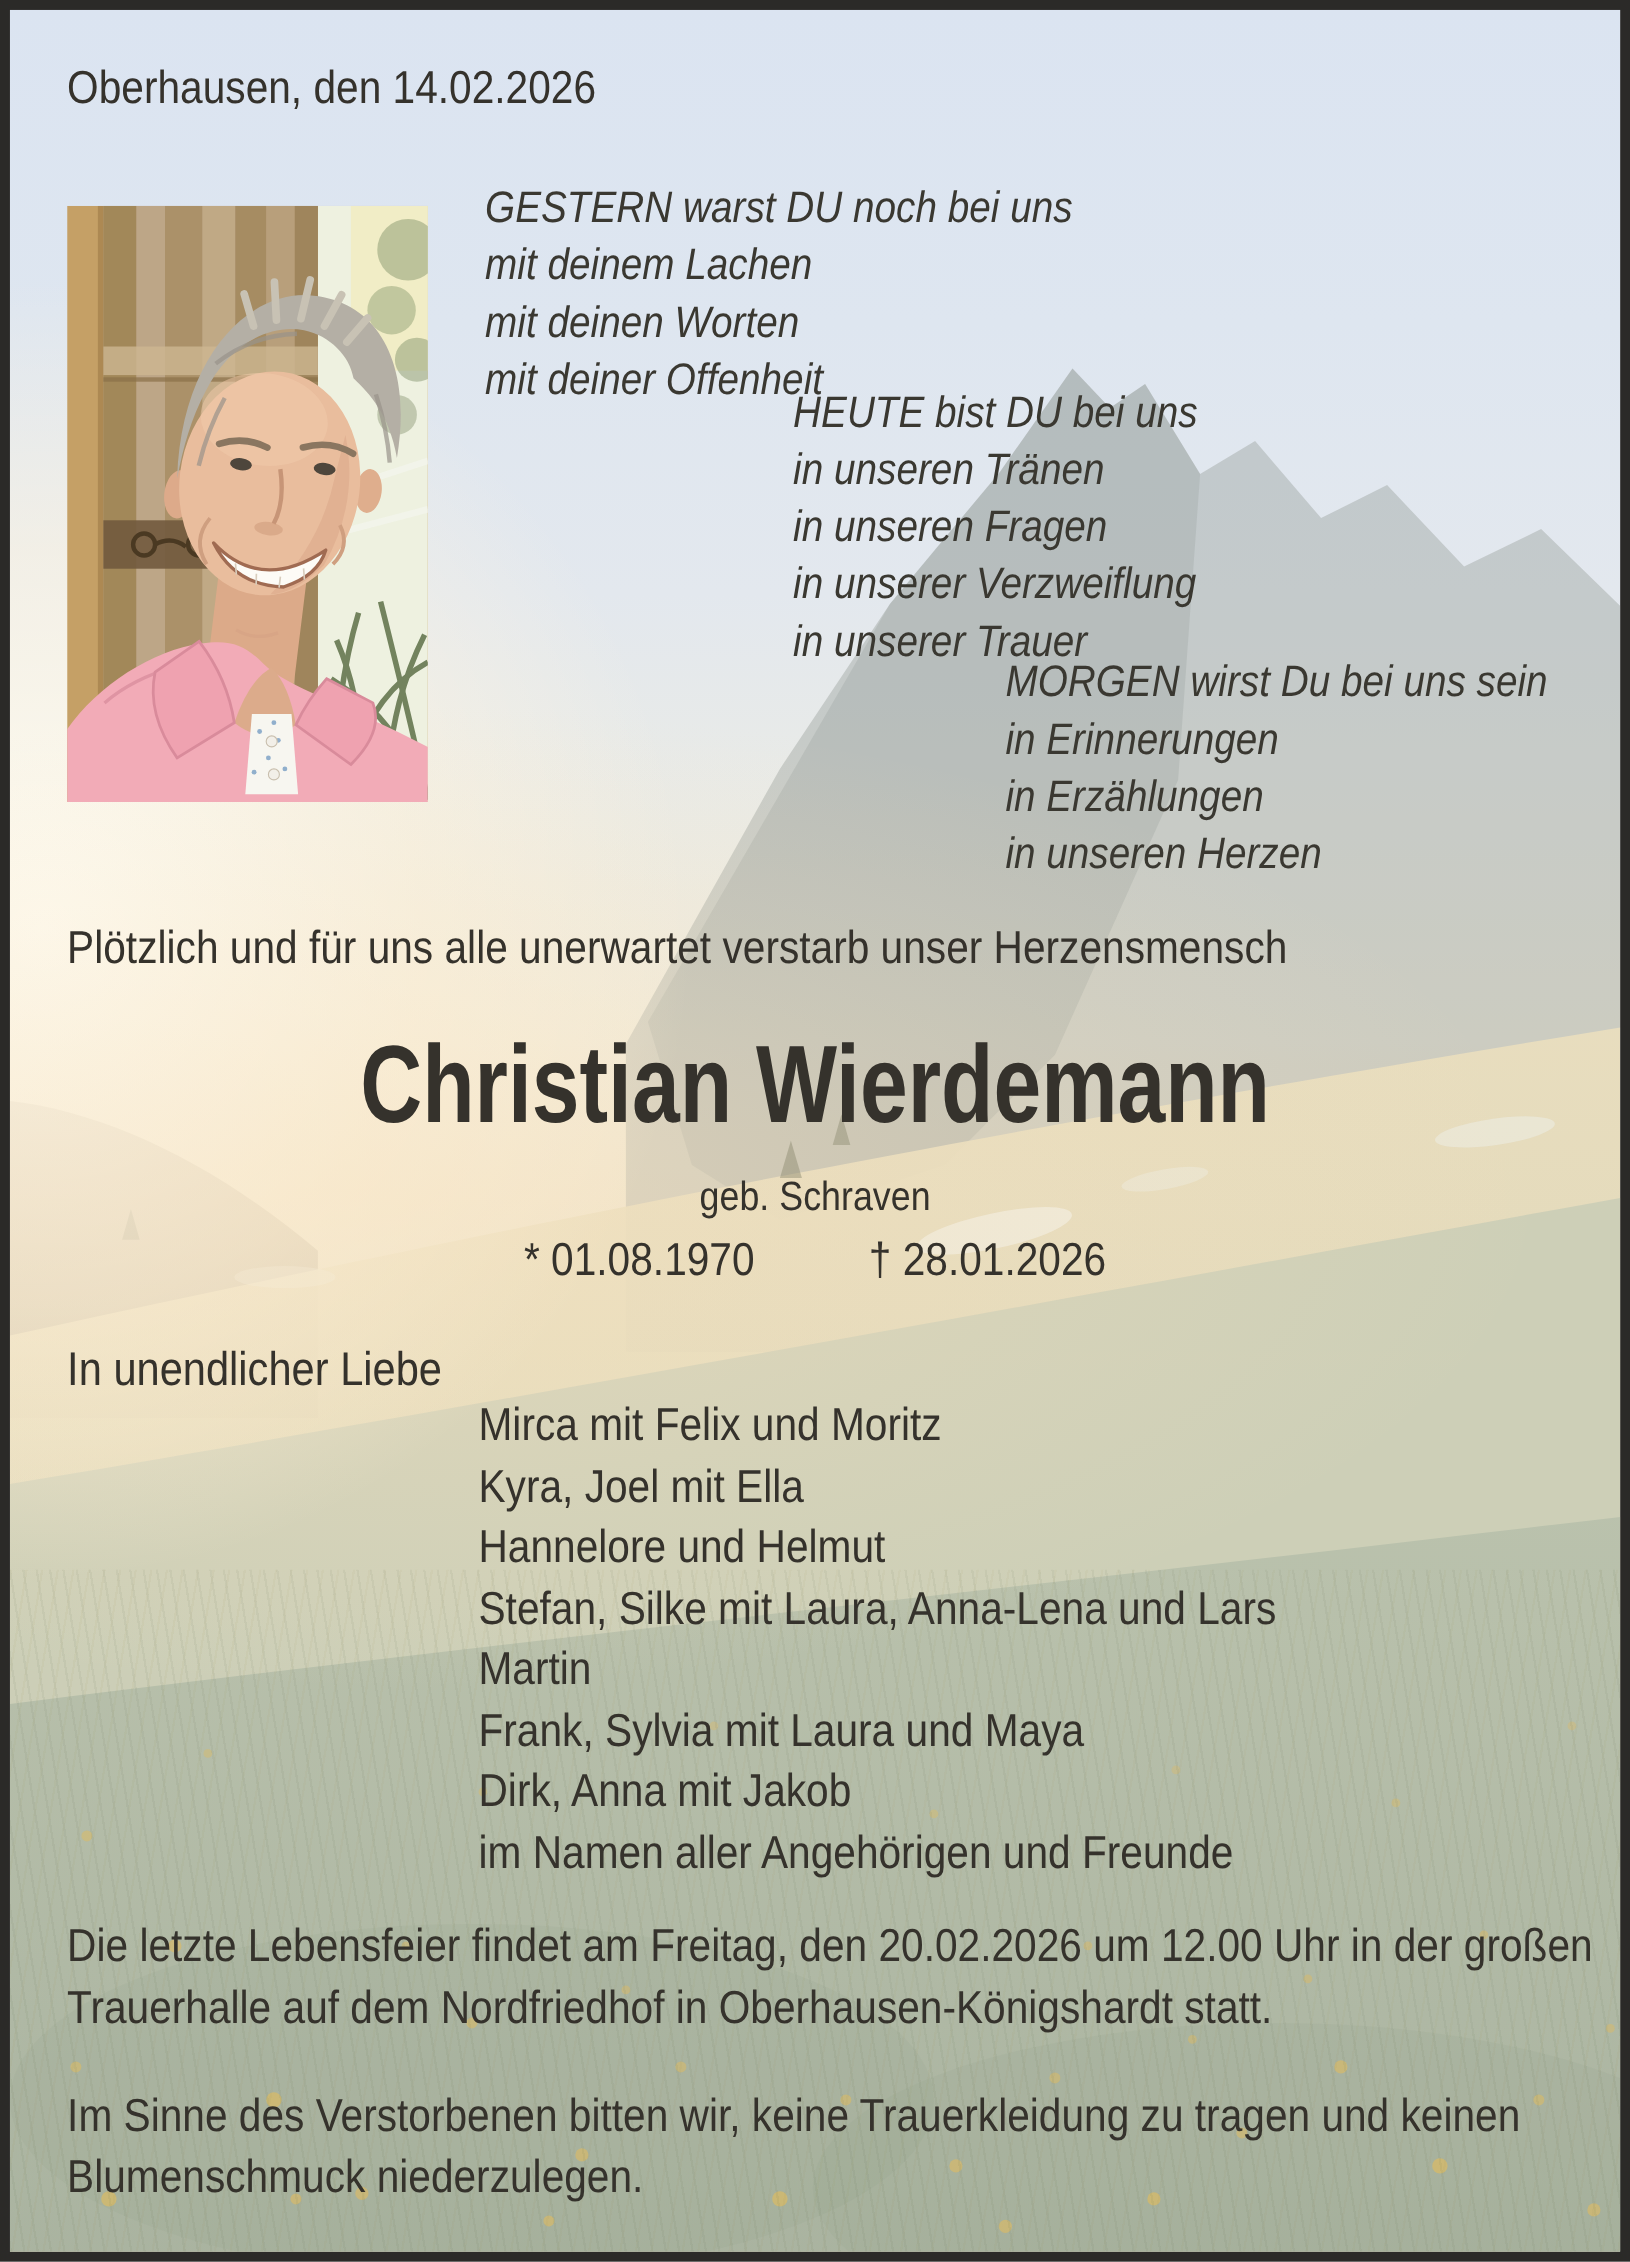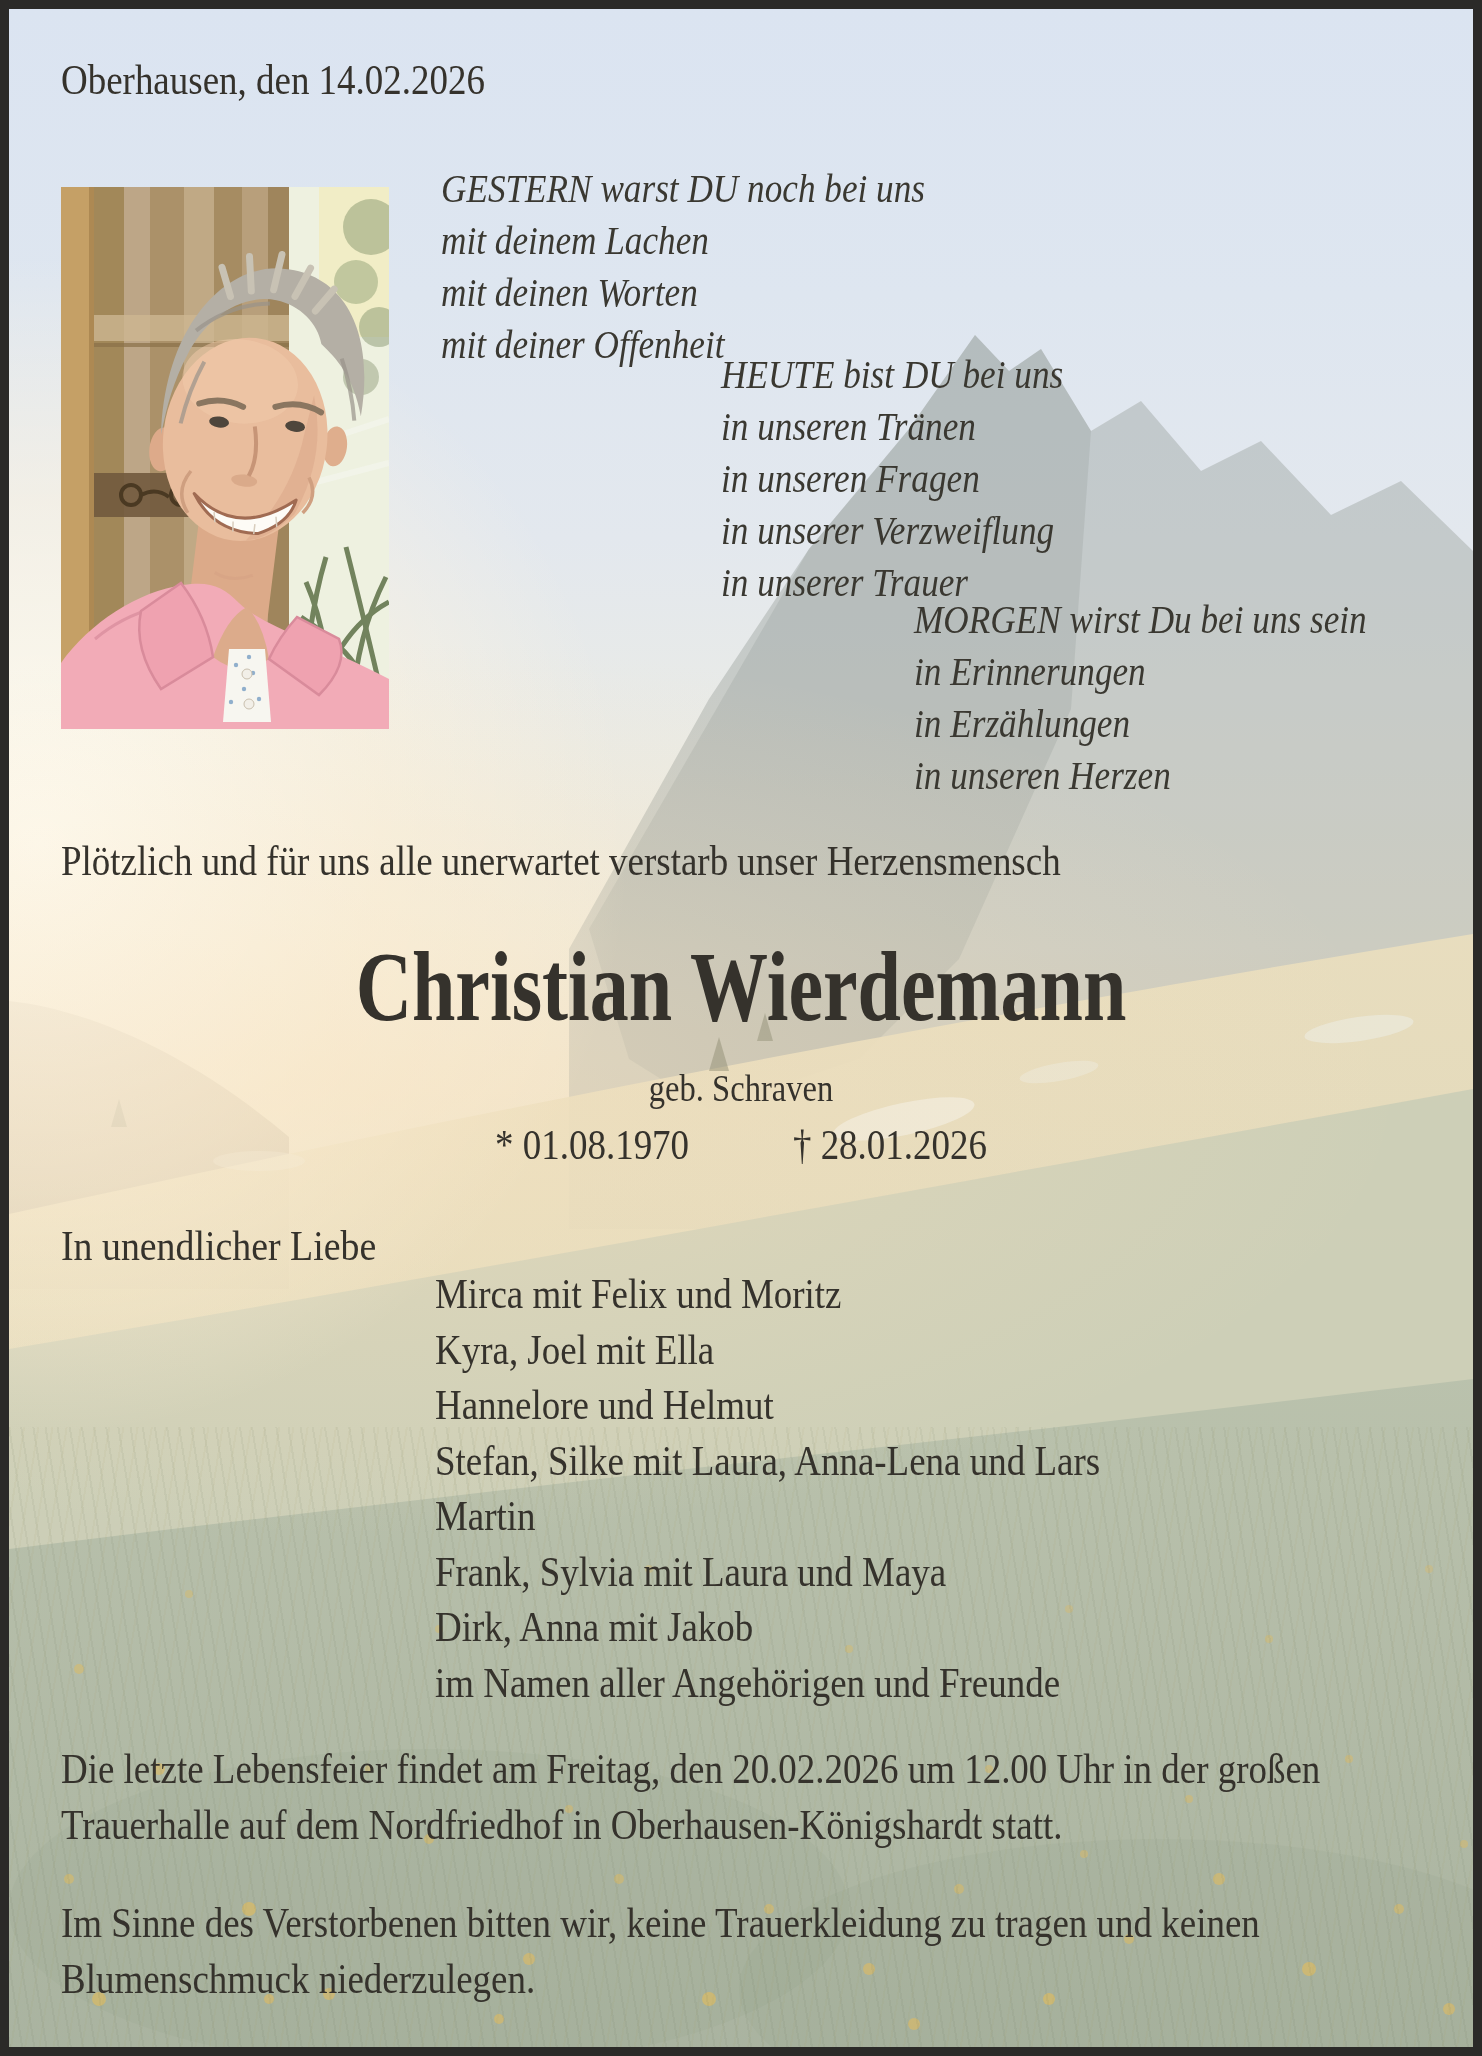--- a/index.html
+++ b/index.html
@@ -2,21 +2,21 @@
 <html><head>
 <meta charset="utf-8">
 <style>
   html,body{margin:0;padding:0;background:#888;}
   .page{
     position:relative;
     width:1482px;height:2056px;
     box-sizing:border-box;
     border:9px solid #2b2a28;
     overflow:hidden;
-    font-family:Liberation Serif, serif;
+    font-family:Liberation Sans, sans-serif;
     color:#35322c;
     background:linear-gradient(180deg,
       #dbe4f1 0%, #dee6f0 14%, #e3e8ee 26%, #eaebe6 36%,
       #f1ecdc 46%, #f1e7d0 53%, #e4dfc6 62%, #d4d6bf 72%,
       #c3c9b4 82%, #b8c0ae 91%, #b2bbaa 100%);
   }
   .layer{position:absolute;inset:0;pointer-events:none;}
   svg.bg{position:absolute;inset:0;width:100%;height:100%;}
   .glow-sun{background:radial-gradient(circle 820px at 2% 41%,
       rgba(255,252,242,.95), rgba(255,245,224,.55) 42%, rgba(255,245,224,0) 72%);}

